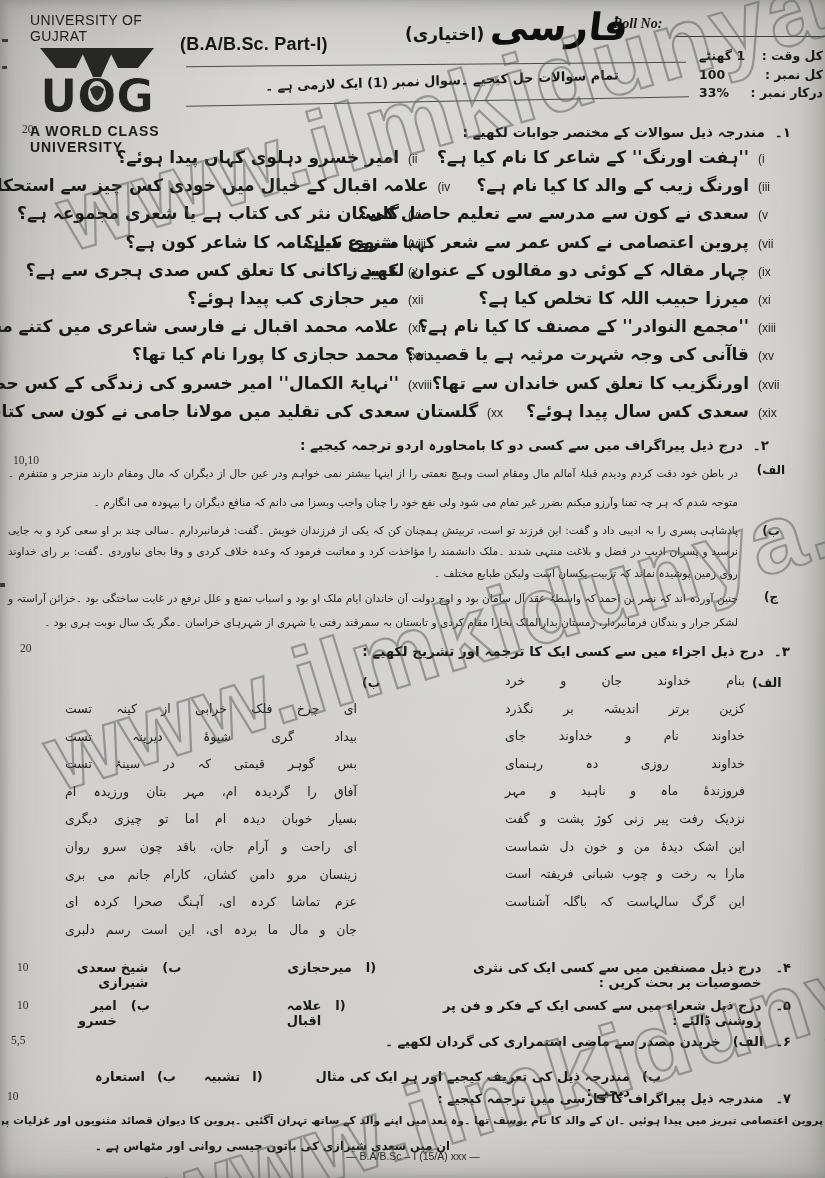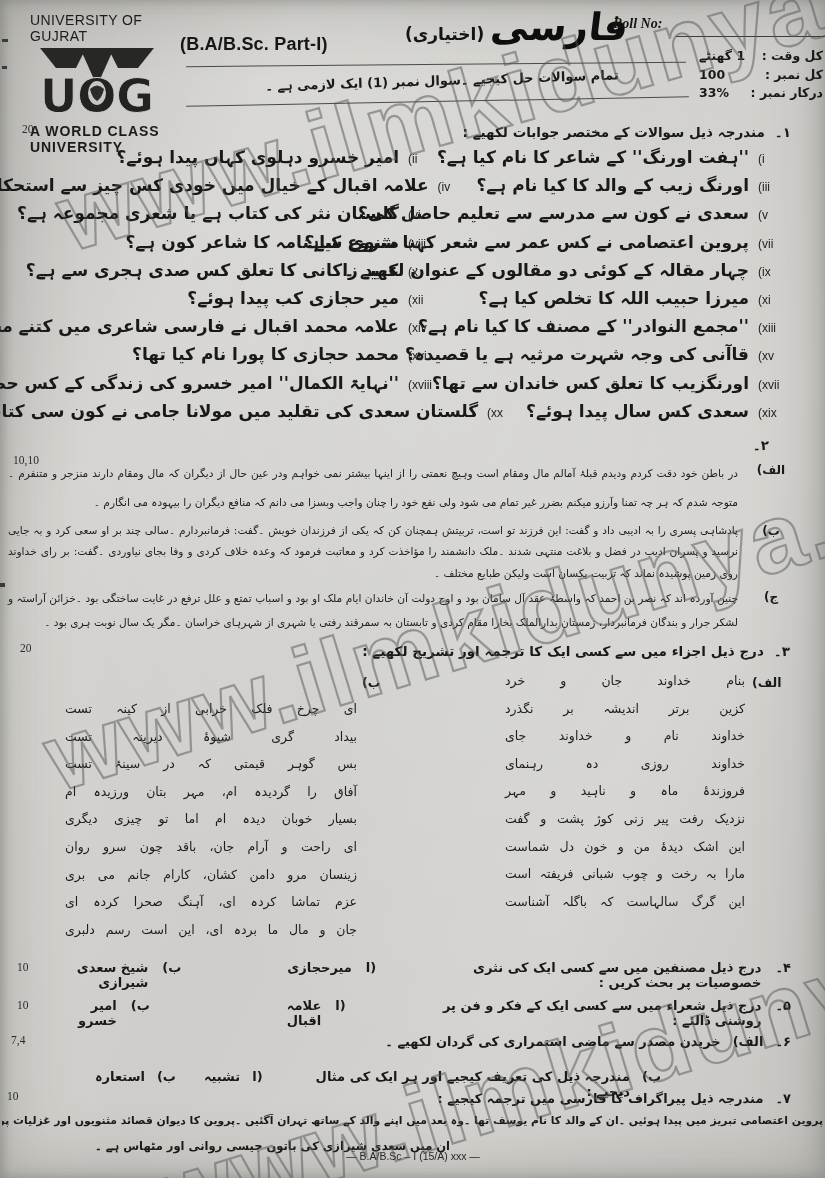--- a/index.html
+++ b/index.html
@@ -140,21 +140,21 @@
       <span class="il">درکار نمبر :</span>
       <span class="iv">33%</span>
     </div>
   </div>
 
   <span class="margin-mark" style="left:22px;top:123px;">20</span>
   <span class="margin-mark" style="left:13px;top:454px;">10,10</span>
   <span class="margin-mark" style="left:20px;top:642px;">20</span>
   <span class="margin-mark" style="left:17px;top:961px;">10</span>
   <span class="margin-mark" style="left:17px;top:999px;">10</span>
-  <span class="margin-mark" style="left:11px;top:1034px;">7,4</span>
+  <span class="margin-mark" style="left:11px;top:1034px;">5,5</span>
   <span class="margin-mark" style="left:7px;top:1090px;">10</span>
 
   <div class="artifact" style="left:2px;top:39px;width:6px;height:3px;"></div>
   <div class="artifact" style="left:2px;top:66px;width:5px;height:3px;"></div>
   <div class="artifact" style="left:0px;top:583px;width:5px;height:4px;"></div>
 
   <div class="abs q1-block">
     <div class="q-heading urdu">
       <span class="qno">۱۔</span>
       <span>مندرجہ ذیل سوالات کے مختصر جوابات لکھیے :</span>
@@ -259,20 +259,21 @@
             <span class="qnum latin">(xx</span>
             <span class="qtext urdu">گلستان سعدی کی تقلید میں مولانا جامی نے کون سی کتاب تحریر کی؟</span>
           </div>
         </div>
       </div>
   </div>
 
   <div class="abs q2-block">
     <div class="q-heading urdu">
       <span class="qno">۲۔</span>
+      <span>درج ذیل پیراگراف میں سے کسی دو کا بامحاورہ اردو ترجمہ کیجیے :</span>
     </div>
     <div class="q2-para p-a urdu">
       <span class="plabel">الف)</span>
       <div class="ptext">در باطن خود دقت کردم ودیدم قبلۂ آمالم مال ومقام است وہیچ نعمتی را از اینہا بیشتر نمی خواہم ودر عین حال از دیگران کہ مال ومقام دارند منزجر و متنفرم ۔متوجہ شدم کہ ہر چہ تمنا وآرزو میکنم بضرر غیر تمام می شود ولی نفع خود را چنان واجب وبسزا می دانم کہ منافع دیگران را بیہودہ می انگارم ۔</div>
     </div>
     <div class="q2-para p-b urdu">
       <span class="plabel">ب)</span>
       <div class="ptext">پادشاہی پسری را بہ ادیبی داد و گفت: این فرزند تو است، تربیتش ہمچنان کن کہ یکی از فرزندان خویش ۔گفت: فرمانبردارم ۔سالی چند بر او سعی کرد و بہ جایی نرسید و پسران ادیب در فضل و بلاغت منتہی شدند ۔ملک دانشمند را مؤاخذت کرد و معاتبت فرمود کہ وعدہ خلاف کردی و وفا بجای نیاوردی ۔گفت: بر رای خداوند روی زمین پوشیدہ نماند کہ تربیت یکسان است ولیکن طبایع مختلف ۔</div>
     </div>
     <div class="q2-para p-c urdu">

